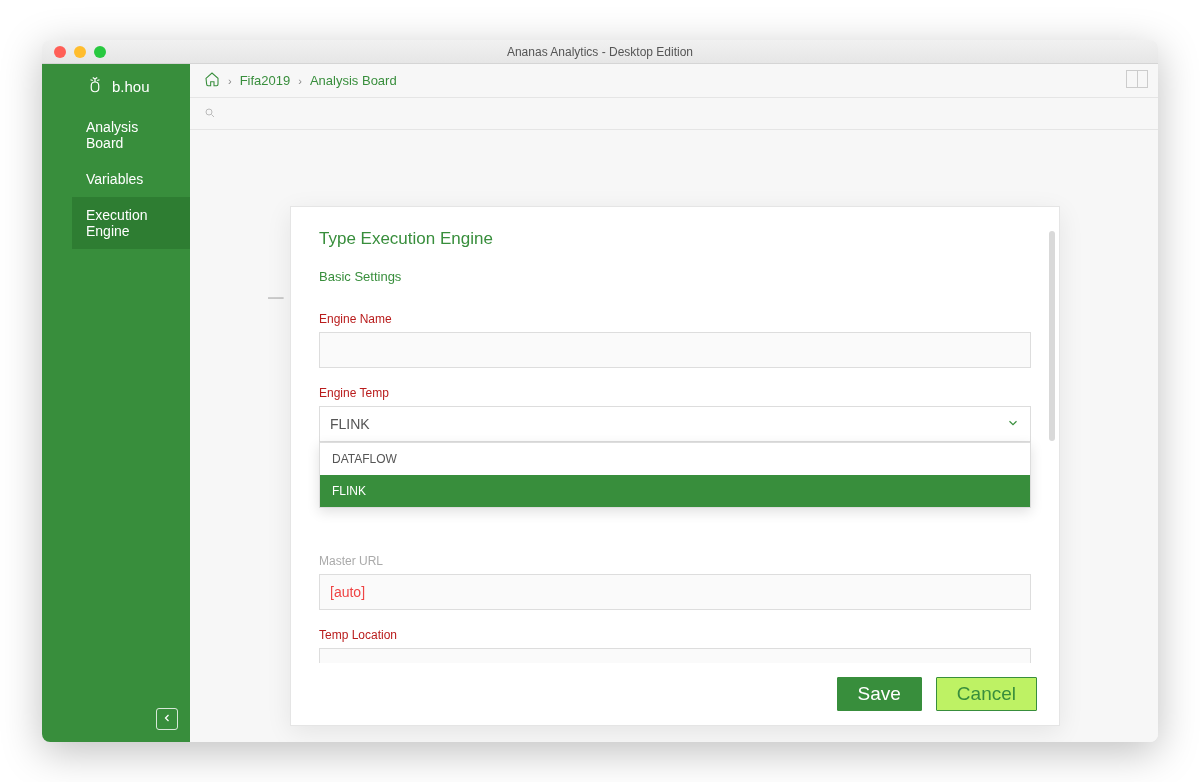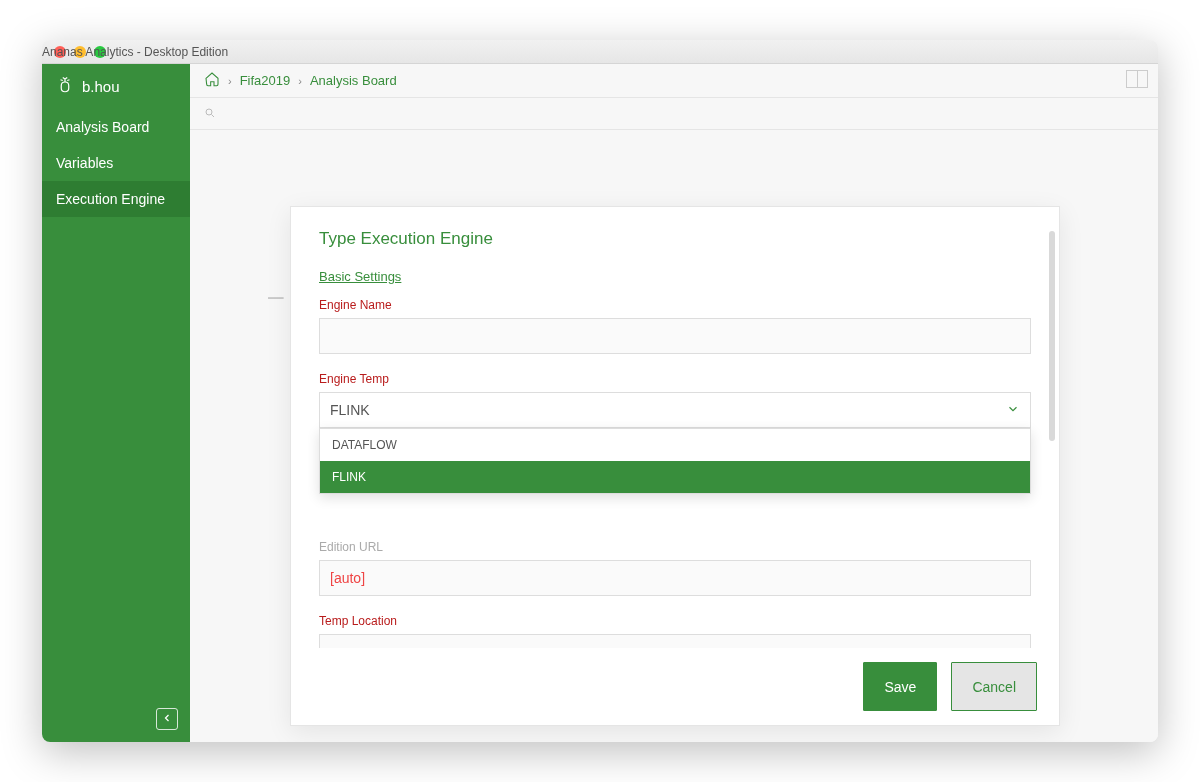--- a/index.html
+++ b/index.html
@@ -36,36 +36,38 @@
   gap: 8px;
   padding-left: 12px;
 }
 .tl { width: 12px; height: 12px; border-radius: 50%; }
 .tl.red { background:#ff5f57; }
 .tl.yellow { background:#ffbd2e; }
 .tl.green { background:#28c940; }
 .titlebar-title {
   position: absolute;
   left: 0; right: 0;
+  text-align: center;
   font-size: 12px;
   color: #555;
   pointer-events: none;
 }
 .app-body {
   flex: 1;
   display: flex;
   overflow: hidden;
 }
 .sidebar {
   width: 148px;
   background: #388e3c;
   color: #fff;
   display: flex;
   flex-direction: column;
   position: relative;
+  padding-left: 30px;
 }
 .sidebar-header {
   display: flex;
   align-items: center;
   gap: 8px;
   padding: 12px 14px;
   font-size: 15px;
 }
 .sidebar-header svg { width: 18px; height: 18px; }
 .sidebar-item {
@@ -167,22 +169,21 @@
 }
 .modal-title {
   color:#388e3c;
   font-size:17px;
   font-weight:500;
   margin-bottom: 20px;
 }
 .section-label {
   color:#388e3c;
   font-size:13px;
-  margin-bottom: 14px;
-  text-decoration: underline;
+  margin-bottom: 28px;
 }
 .field-label {
   font-size:12px;
   color:#b91c1c;
   margin-bottom:6px;
 }
 .field-input {
   width:100%;
   height:36px;
   border:1px solid #ddd;
@@ -232,33 +233,33 @@
 .below-dropdown {
   margin-top: 112px;
 }
 .modal-actions {
   padding: 14px 22px;
   display:flex;
   justify-content:flex-end;
   gap:14px;
 }
 .btn {
-  height:49px;
+  height:34px;
   padding: 0 20px;
-  font-size:14px;
+  font-size:19px;
   border-radius:1px;
   cursor:pointer;
 }
 .btn-primary {
   background:#388e3c;
   border:1px solid #388e3c;
   color:#fff;
 }
 .btn-secondary {
-  background:#e5e5e5;
+  background:#bef264;
   border:1px solid #388e3c;
   color:#388e3c;
 }
 .cutoff-input {
   width:100%;
   height:20px;
   border:1px solid #ddd;
   border-bottom:none;
   background:#fafafa;
   padding: 4px 10px 0 10px;
@@ -360,21 +361,21 @@
                 <div class="dropdown-item">
                   <span>DATAFLOW</span>
                 </div>
                 <div class="dropdown-item selected">
                   <span>FLINK</span>
                 </div>
               </div>
             </div>
 
             <div class="below-dropdown">
-              <div class="field-label" style="color:#aaa">Edition URL</div>
+              <div class="field-label" style="color:#aaa">Master URL</div>
               <input class="field-input" value="[auto]" style="">
               <div class="field-label">Temp Location</div>
               <div class="cutoff-input"></div>
             </div>
           </div>
 
           <div class="modal-actions">
             <button class="btn btn-primary">
               <span>Save</span>
             </button>

